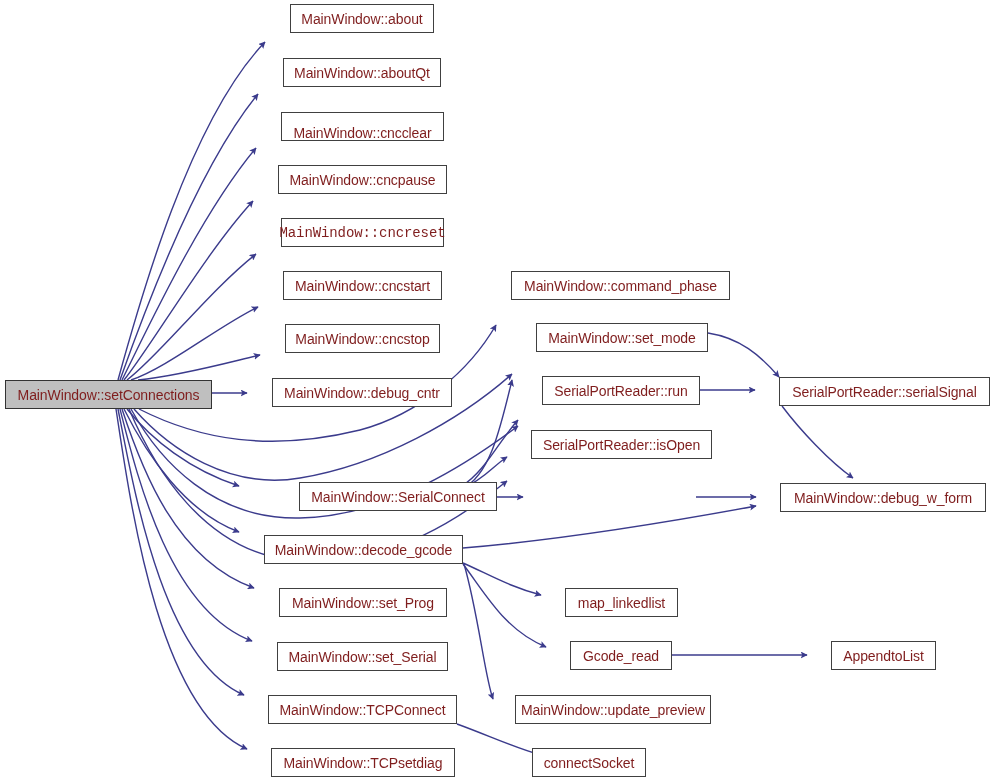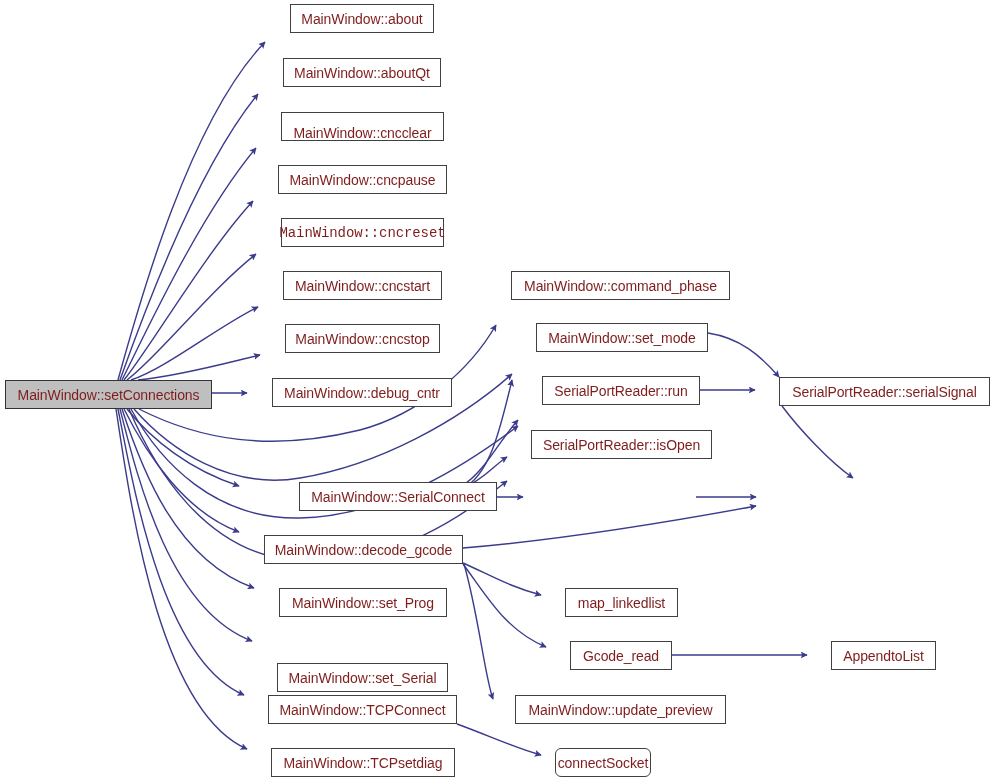--- a/index.html
+++ b/index.html
@@ -103,21 +103,21 @@
     </div>
     <div class="node" style="left: 264px; top: 482px; width: 198px; height: 29px; margin-left: 35px;">
       <span>MainWindow::SerialConnect</span>
     </div>
     <div class="node" style="left: 264px; top: 535px; width: 199px; height: 29px;">
       <span>MainWindow::decode_gcode</span>
     </div>
     <div class="node" style="left: 279px; top: 588px; width: 168px; height: 29px;">
       <span>MainWindow::set_Prog</span>
     </div>
-    <div class="node" style="left: 277px; top: 642px; width: 171px; height: 29px; margin-top: 21px;">
+    <div class="node" style="left: 277px; top: 642px; width: 171px; height: 29px;">
       <span>MainWindow::set_Serial</span>
     </div>
     <div class="node" style="left: 268px; top: 695px; width: 189px; height: 29px;">
       <span>MainWindow::TCPConnect</span>
     </div>
     <div class="node" style="left: 271px; top: 748px; width: 184px; height: 29px;">
       <span>MainWindow::TCPsetdiag</span>
     </div>
     <div class="node" style="left: 511px; top: 271px; width: 219px; height: 29px;">
       <span>MainWindow::command_phase</span>
@@ -130,25 +130,28 @@
     </div>
     <div class="node" style="left: 531px; top: 430px; width: 181px; height: 29px;">
       <span>SerialPortReader::isOpen</span>
     </div>
     <div class="node" style="left: 565px; top: 588px; width: 113px; height: 29px;">
       <span>map_linkedlist</span>
     </div>
     <div class="node" style="left: 570px; top: 641px; width: 102px; height: 29px;">
       <span>Gcode_read</span>
     </div>
-    <div class="node" style="left: 515px; top: 695px; width: 211px; height: 29px;">
+    <div class="node" style="left: 515px; top: 695px; width: 196px; height: 29px;">
       <span>MainWindow::update_preview</span>
     </div>
-    <div class="node" style="left: 555px; top: 748px; width: 96px; height: 29px; border-radius: 6px;">
+    <div class="node" style="left: 532px; top: 748px; width: 114px; height: 29px;">
       <span>connectSocket</span>
     </div>
     <div class="node" style="left: 779px; top: 377px; width: 211px; height: 29px;">
       <span>SerialPortReader::serialSignal</span>
+    </div>
+    <div class="node" style="left: 780px; top: 483px; width: 206px; height: 29px;">
+      <span>MainWindow::debug_w_form</span>
     </div>
     <div class="node" style="left: 831px; top: 641px; width: 105px; height: 29px;">
       <span>AppendtoList</span>
     </div>
   </div>
 
 </body></html>

